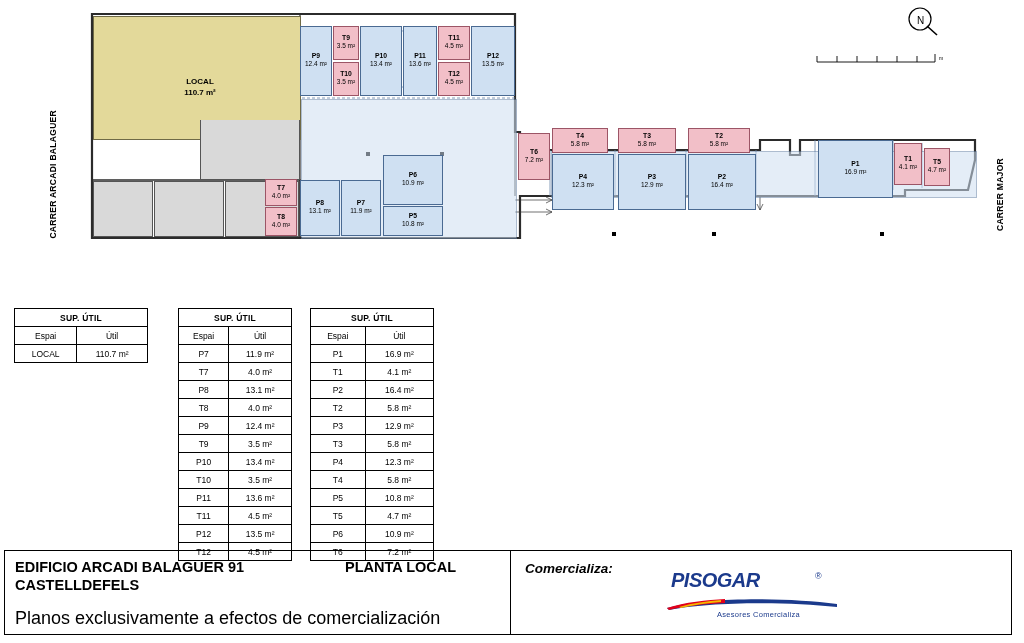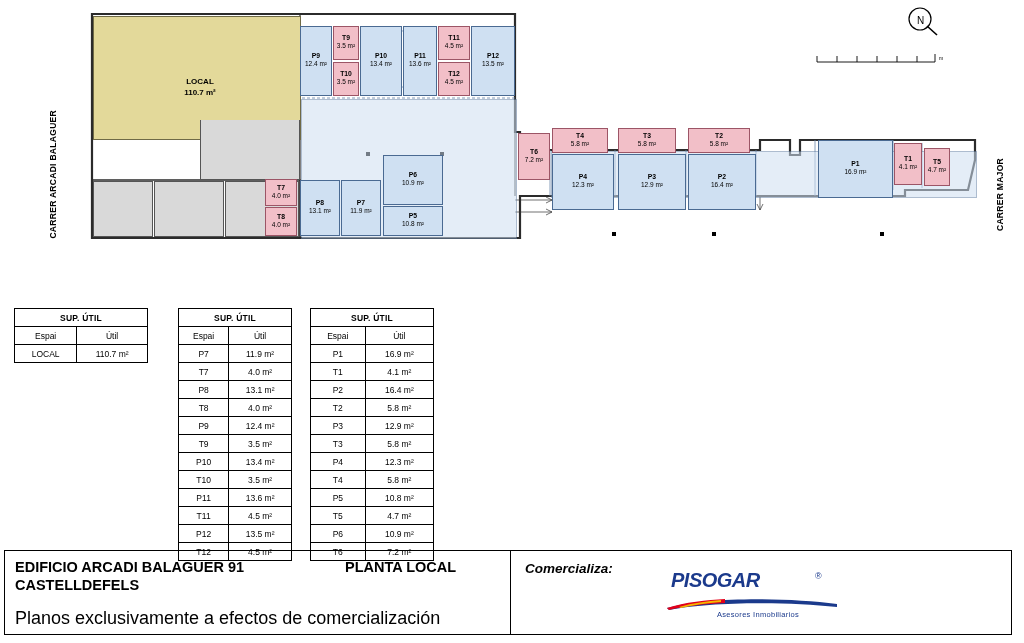--- a/index.html
+++ b/index.html
@@ -344,15 +344,15 @@
   <div class="f-com">Comercializa:</div>
 
   <div class="logo">
     <svg class="swoosh" viewBox="0 0 175 16">
       <path d="M2,13 C40,2 120,2 172,9 L172,12 C118,6 42,7 4,15 Z" fill="#1b3a8c"></path>
       <path d="M2,13 C20,7 42,5 60,4 L60,8 C40,9 20,11 4,15 Z" fill="#e2001a"></path>
       <path d="M14,12 C28,8 42,6 56,5 L56,7 C42,8 28,10 16,13 Z" fill="#f5b700"></path>
     </svg>
     <div class="brand">PISOGAR</div>
     <div class="reg">®</div>
-    <div class="sub">Asesores Inmobiliarios</div>
+    <div class="sub">Asesores Comercializa</div>
   </div>
 </div>
 
 </body></html>

